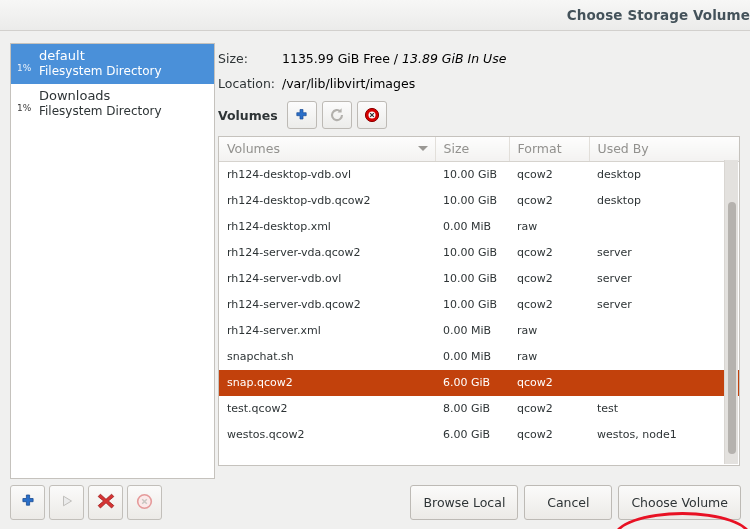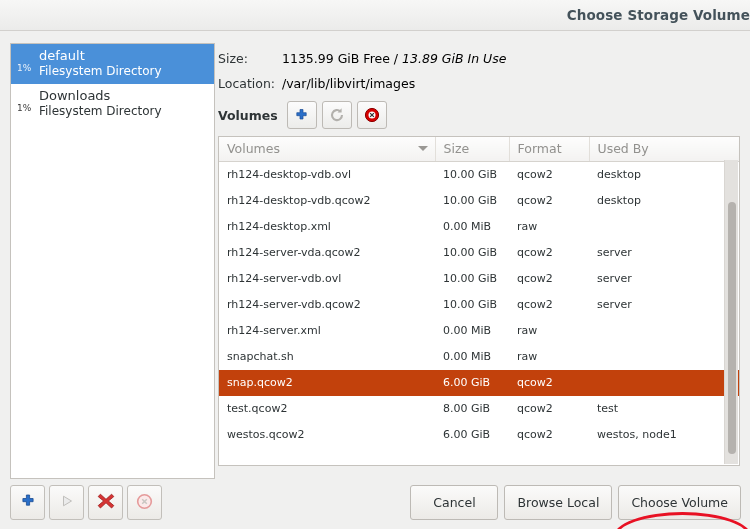--- a/index.html
+++ b/index.html
@@ -461,20 +461,20 @@
         <span>
           <svg width="17" height="17" viewBox="0 0 17 17">
             <circle cx="8.5" cy="8.5" r="6.8" fill="#fbeaea" stroke="#e59a9a" stroke-width="1.6"></circle>
             <path d="M6.2 6.2l4.6 4.6M10.8 6.2l-4.6 4.6" stroke="#c9c6c2" stroke-width="1.5"></path>
           </svg>
         </span>
       </div>
     </div>
 
     <div class="dialog-actions">
+      <div class="dbtn">Browse Local</div>
       <div class="dbtn">Cancel</div>
-      <div class="dbtn">Browse Local</div>
       <div class="dbtn">Choose Volume</div>
     </div>
   </div>
 
   <div class="annot"></div>
 </div>
 
 </body></html>

